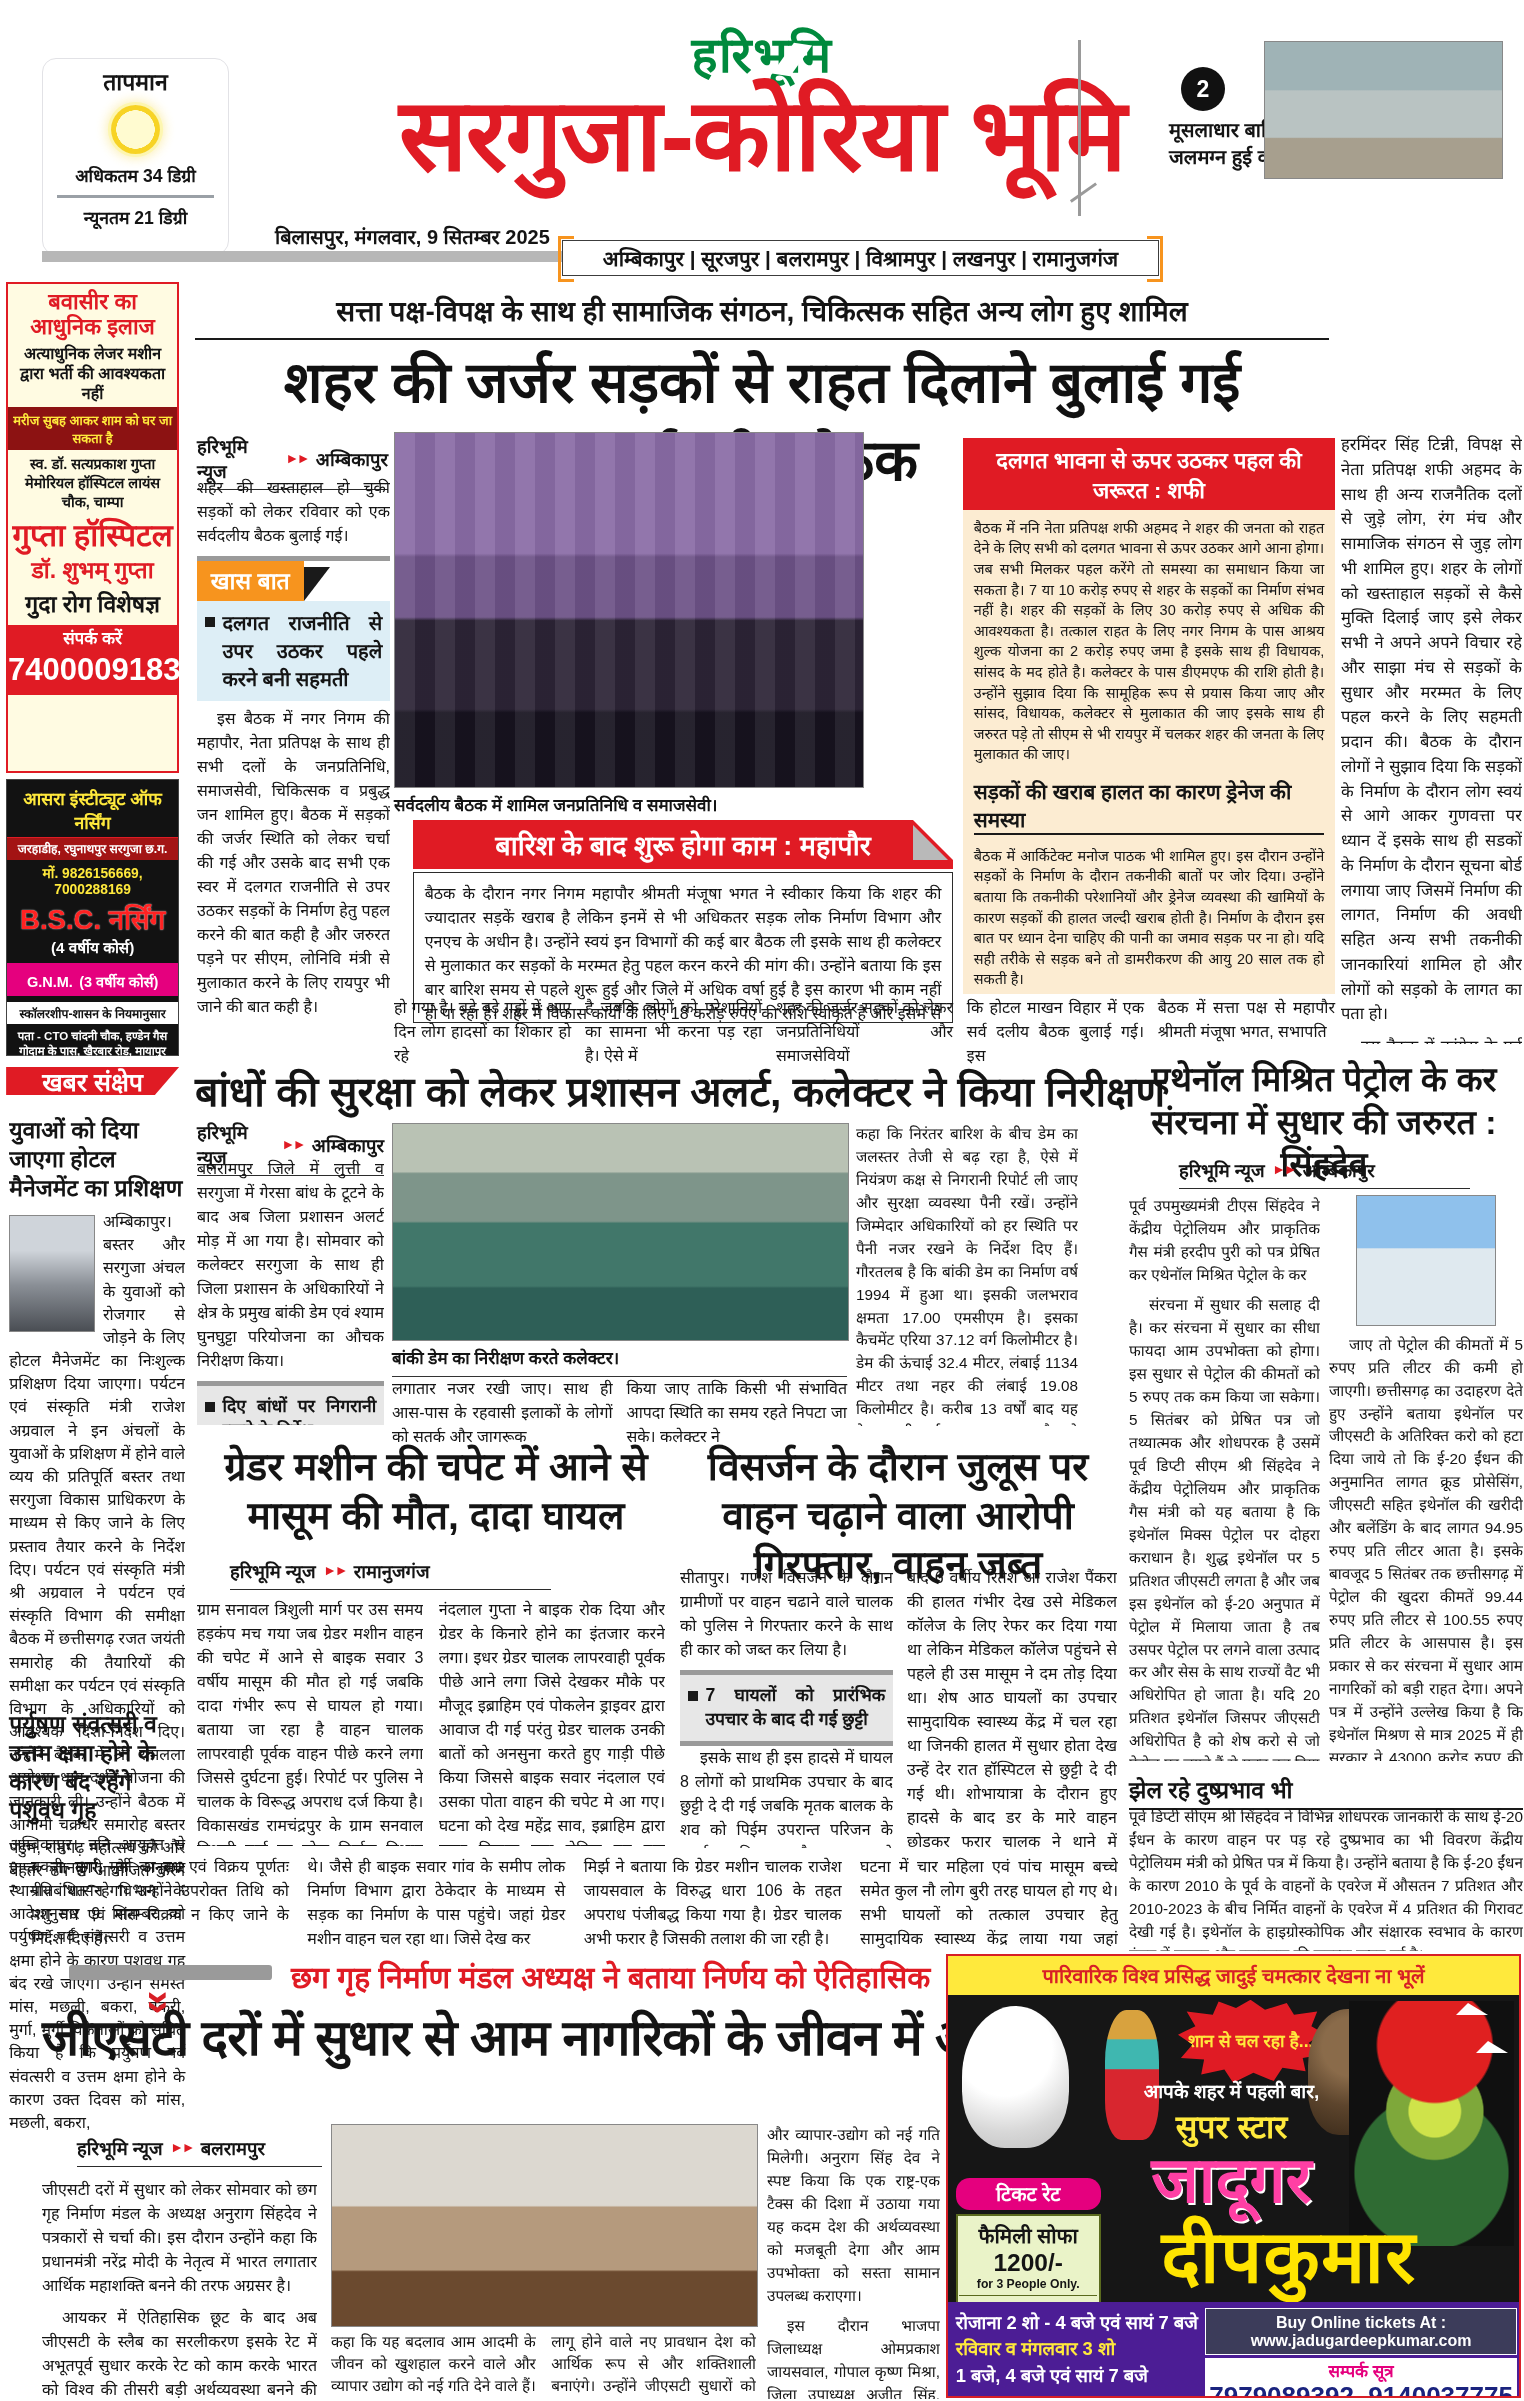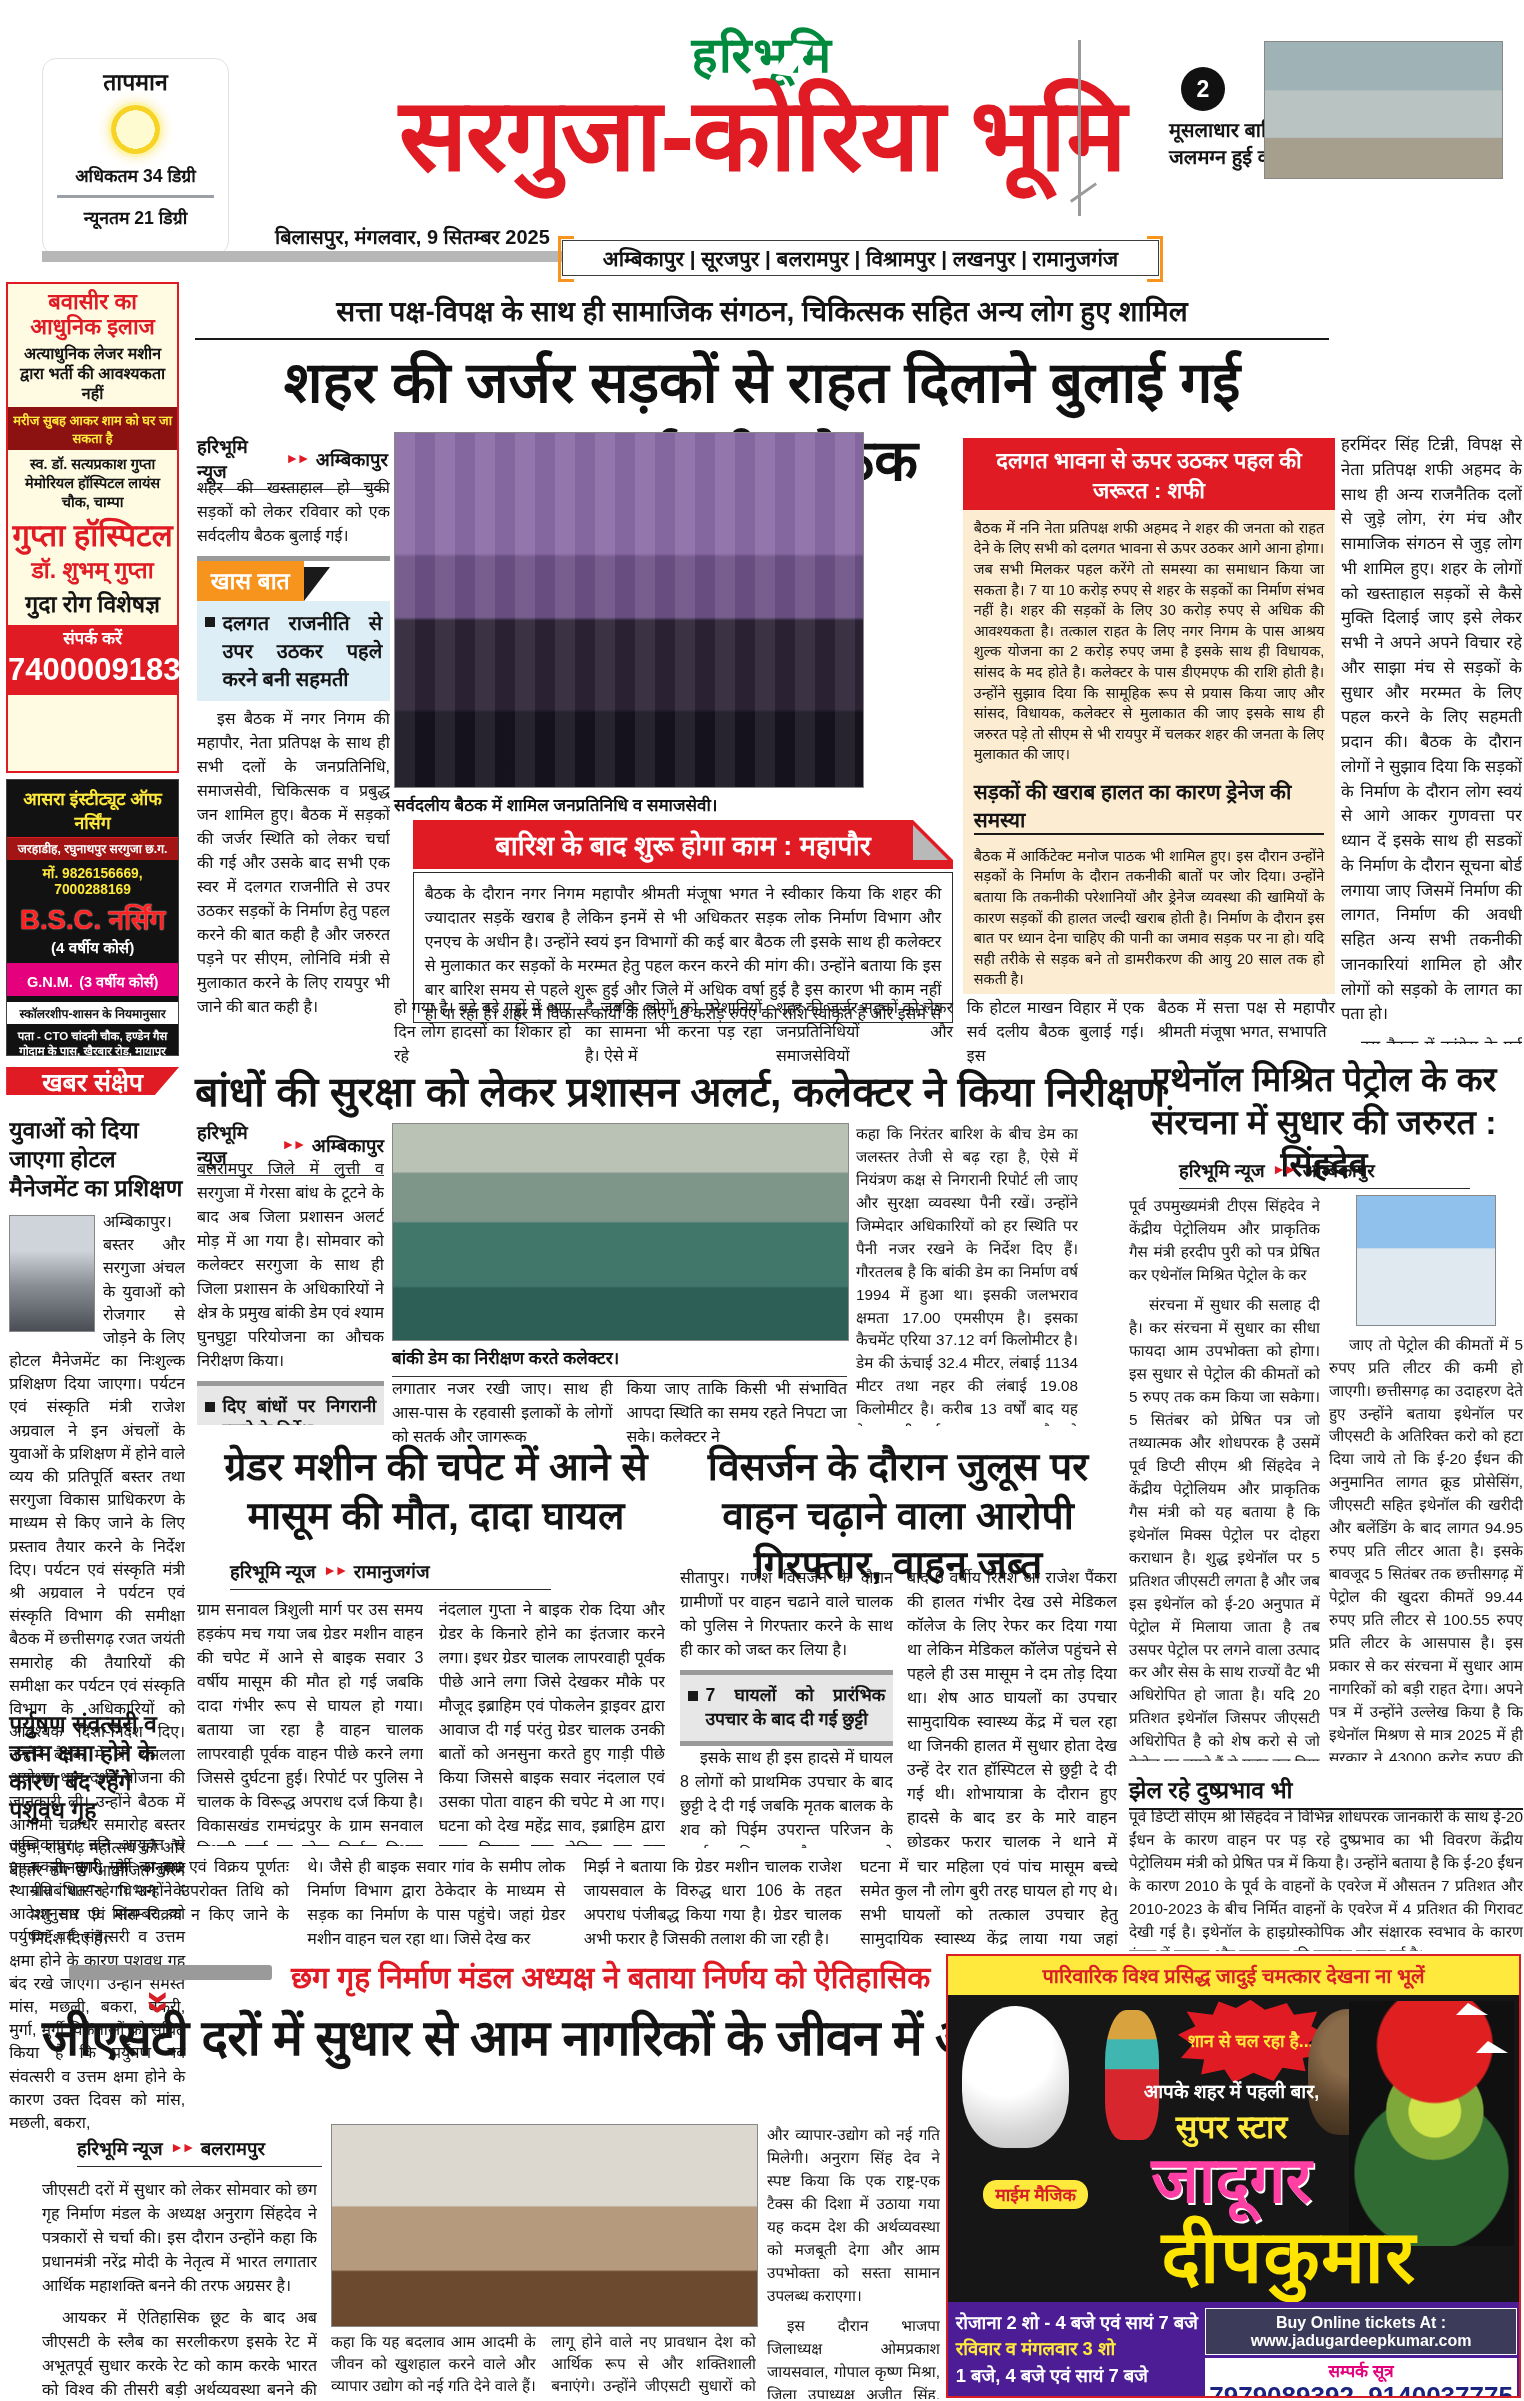--- a/index.html
+++ b/index.html
@@ -411,20 +411,31 @@
       <div class="dove" style="right:31px;top:7.7px;"></div>
       <div class="dove" style="right:10.7px;top:46px;"></div>
       <div id="mtext">
         <div class="t1">आपके शहर में पहली बार,</div>
         <div class="t2">सुपर स्टार</div>
         <div class="t3">जादूगर</div>
       </div>
       <div class="mimepill">माईम मैजिक</div>
     </div>
     <div id="mdeep">दीपकुमार</div>
+    <div id="mprice">
+      <div class="tk">टिकट रेट</div>
+      <div class="bx">
+        <div class="s1">फैमिली सोफा</div>
+        <div class="s2">1200/-</div>
+        <div class="s3">for 3 People Only.</div>
+        <div class="row">डायमंड - 300/-</div>
+        <div class="row">गोल्ड - 200/-</div>
+        <div class="row">सिल्वर - 150/-</div>
+      </div>
+    </div>
     <div id="mvenue">
       <span>स्थान : राजमोहनी भवन पीजी कॉलेज के</span>
       <span>सामने मनेन्द्रगढ़ रोड </span>
       <span class="yc">अंबिकापुर</span>
     </div>
     <div id="mbottom">
       <div id="mshows">
         <div class="w">रोजाना 2 शो - 4 बजे एवं सायं 7 बजे</div>
         <div>रविवार व मंगलवार 3 शो</div>
         <div class="w">1 बजे, 4 बजे एवं सायं 7 बजे</div>

